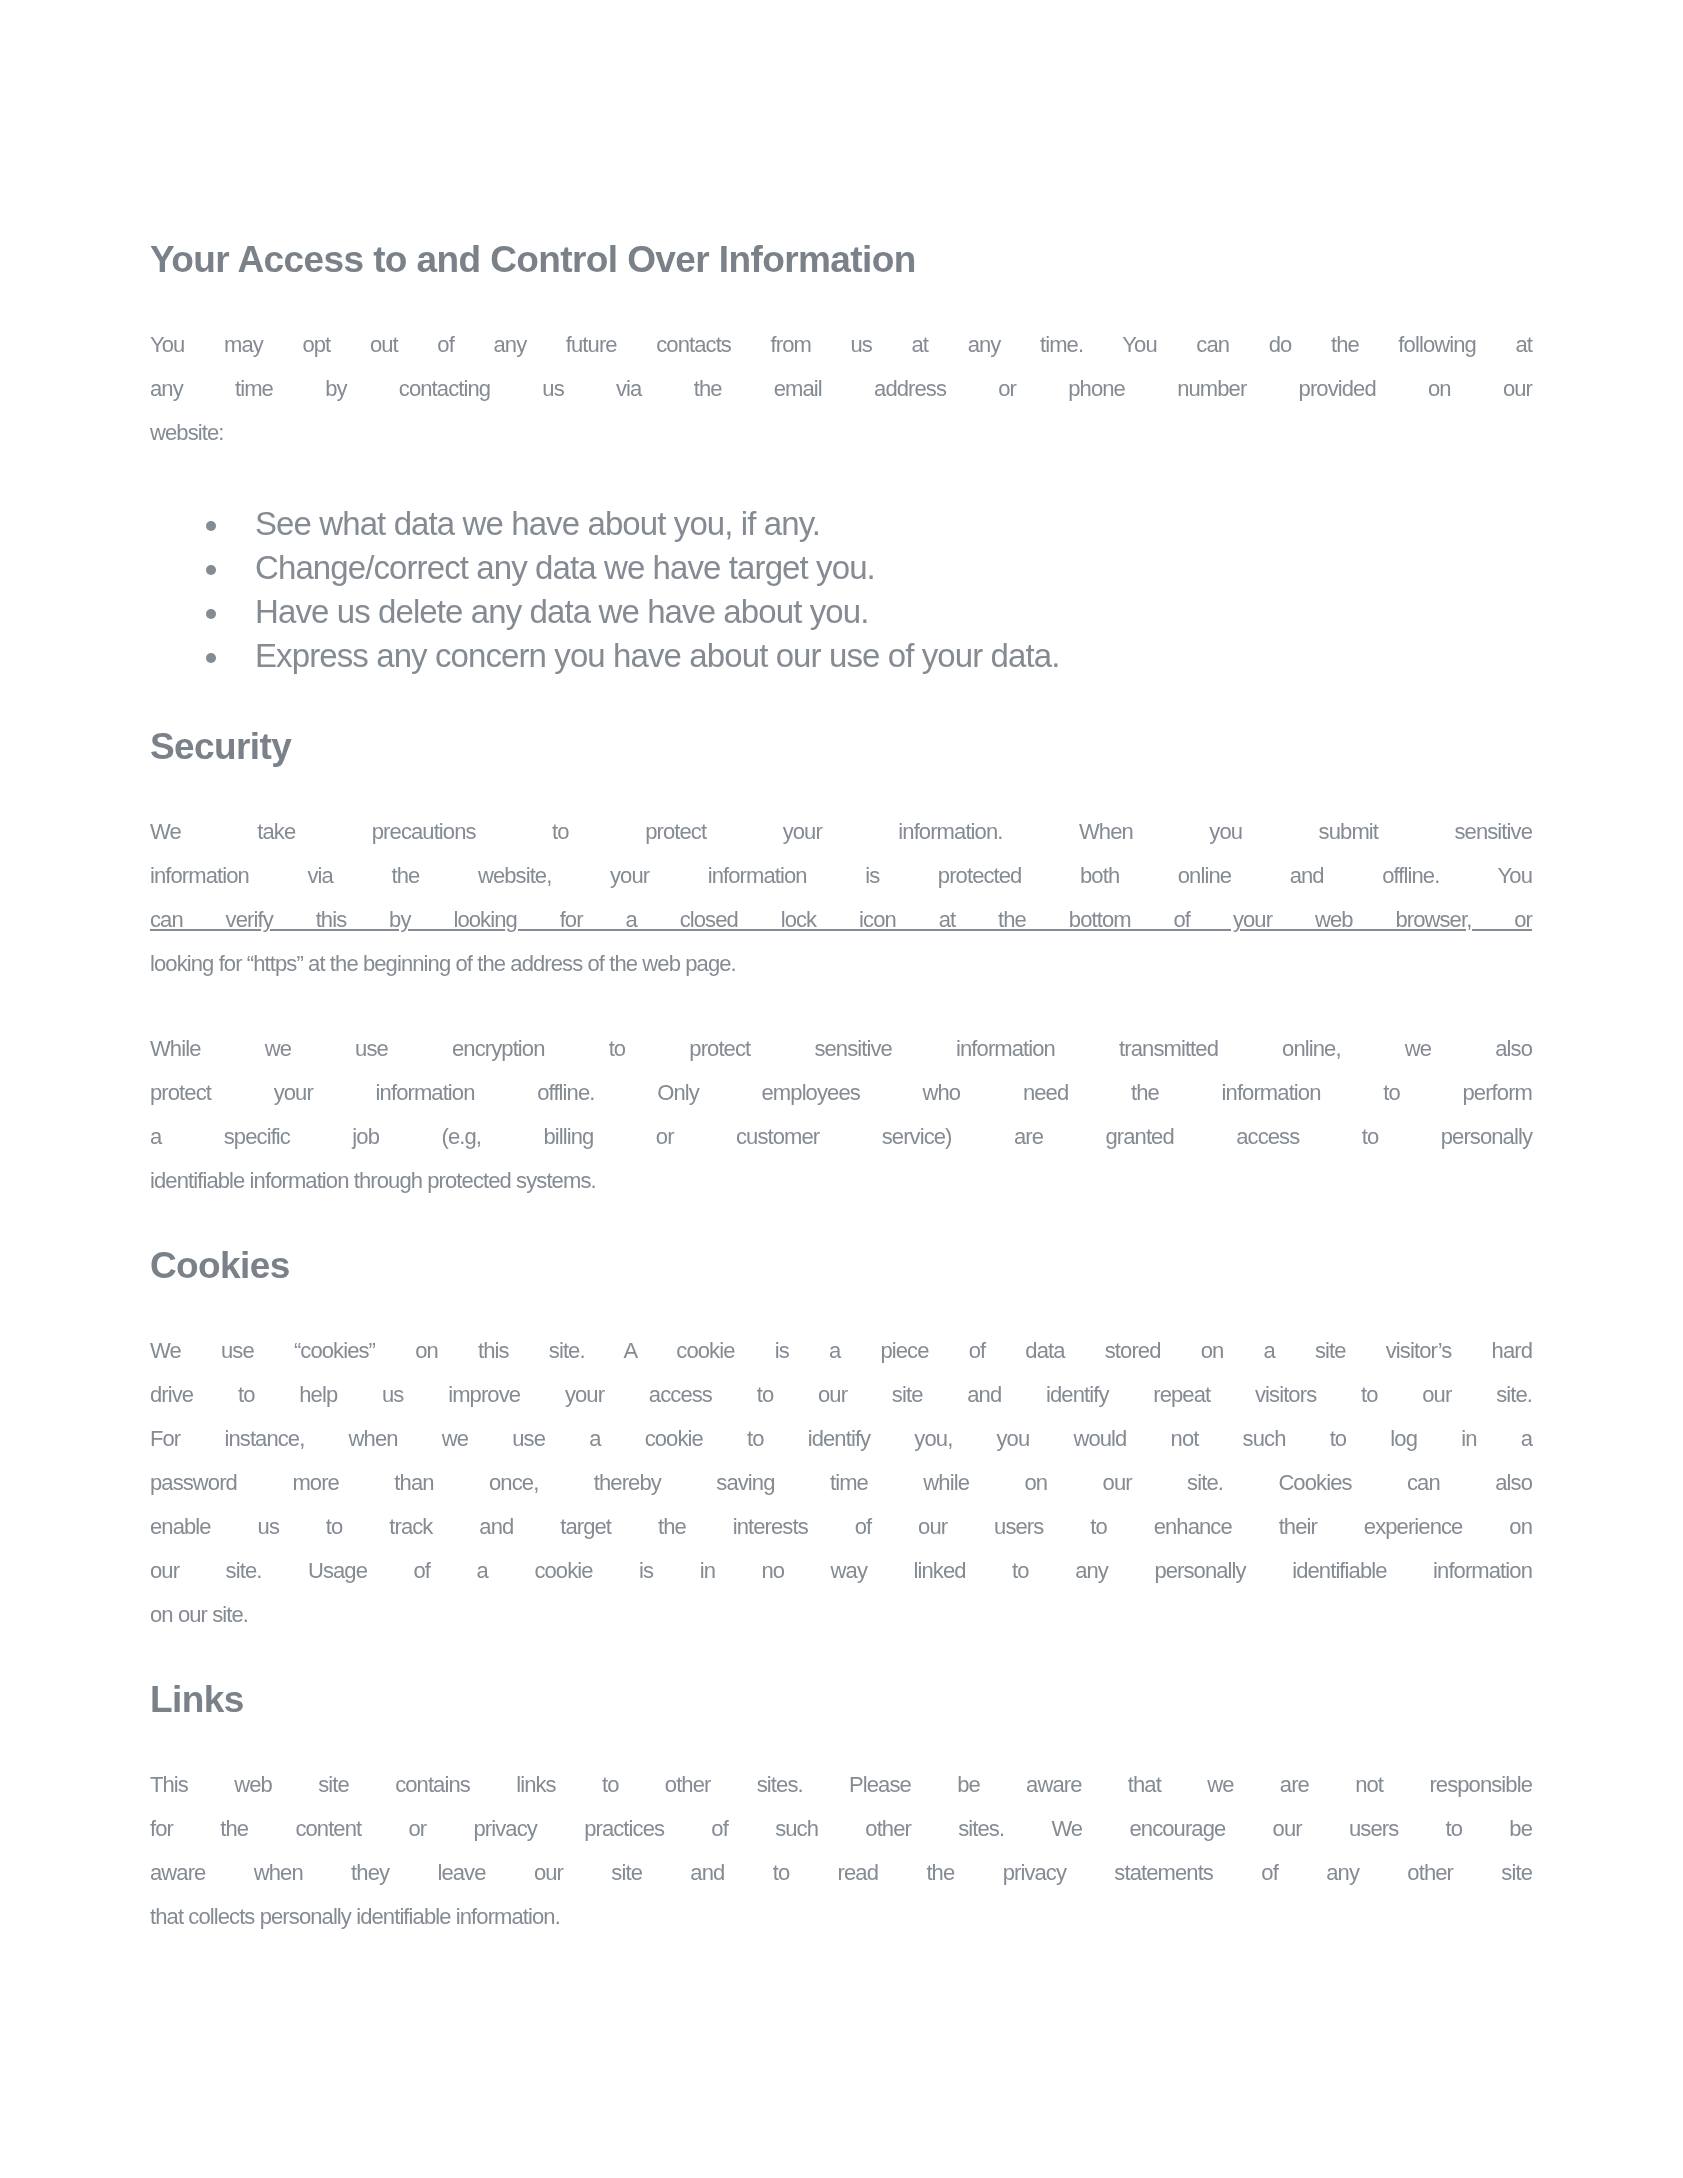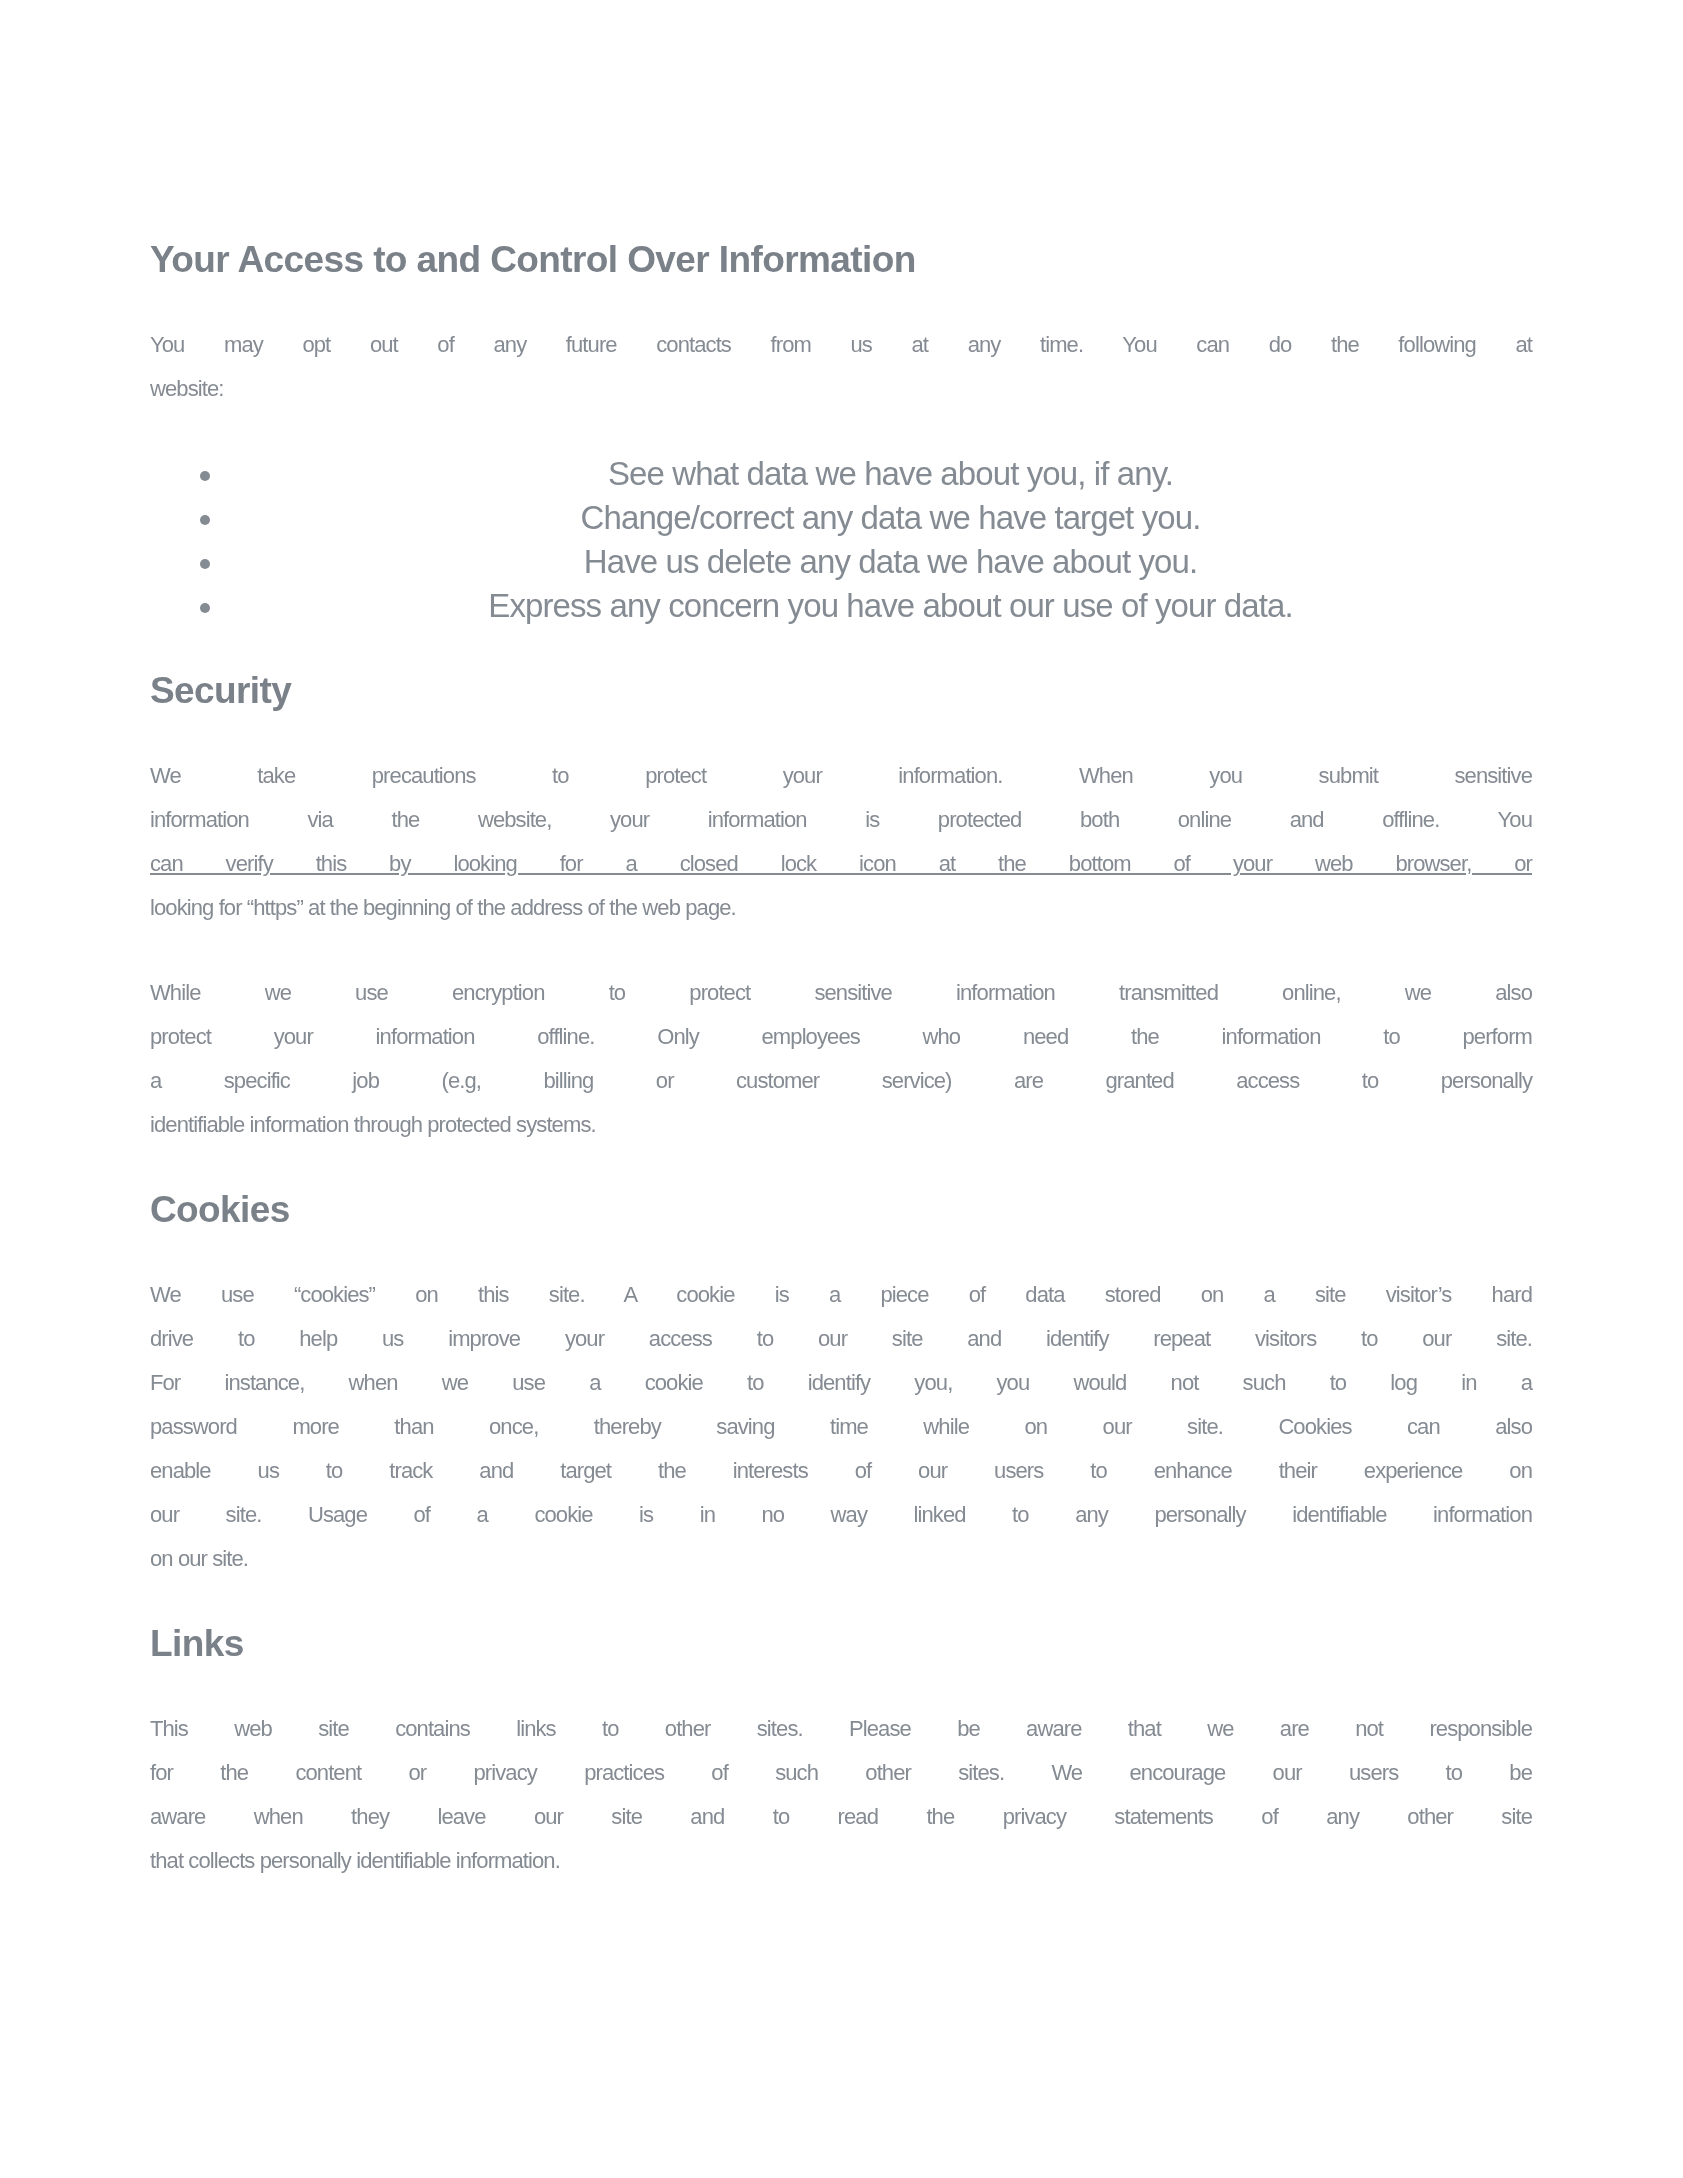--- a/index.html
+++ b/index.html
@@ -46,26 +46,25 @@
       overflow: visible;
       letter-spacing: -0.9px;
     }
     .line.justify {
       text-align: justify;
       text-align-last: justify;
       white-space: normal;
     }
     .bullets {
       list-style: none;
-      margin: 0;
+      margin: 6px;
       padding: 0;
       color: #858b93;
       font-size: 33px;
       line-height: 44px;
-      text-align: center;
     }
     .bullet-item {
       position: relative;
       height: 44px;
       padding-left: 99px;
       white-space: nowrap;
       letter-spacing: -0.9px;
     }
     .bullet-dot {
       position: absolute;
@@ -79,20 +78,21 @@
   </style>
 </head>
 <body>
 
 <div class="page" id="page">
     <section>
       <h2 class="heading">Your Access to and Control Over Information</h2>
       <div class="gap"></div>
       <p class="para">
         <span class="line justify" style="display: block;">You may opt out of any future contacts from us at any time. You can do the following at</span>
+        <span class="line justify" style="display: block;">any time by contacting us via the email address or phone number provided on our</span>
         <span class="line" style="display: block;">website:</span>
       </p>
       <div class="gap"></div>
       <ul class="bullets">
         <li class="bullet-item"><span class="bullet-dot"></span><span>See what data we have about you, if any.</span></li>
         <li class="bullet-item"><span class="bullet-dot"></span><span>Change/correct any data we have target you.</span></li>
         <li class="bullet-item"><span class="bullet-dot"></span><span>Have us delete any data we have about you.</span></li>
         <li class="bullet-item"><span class="bullet-dot"></span><span>Express any concern you have about our use of your data.</span></li>
       </ul>
     </section>

